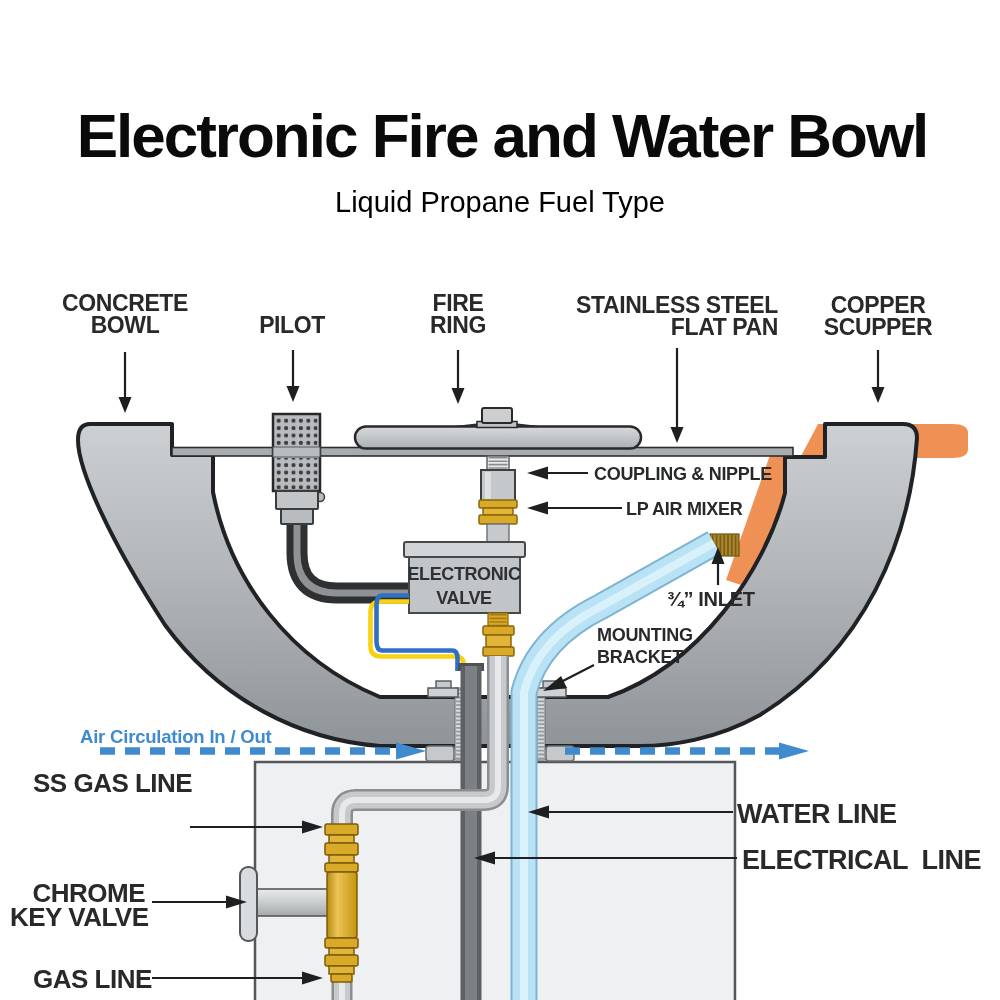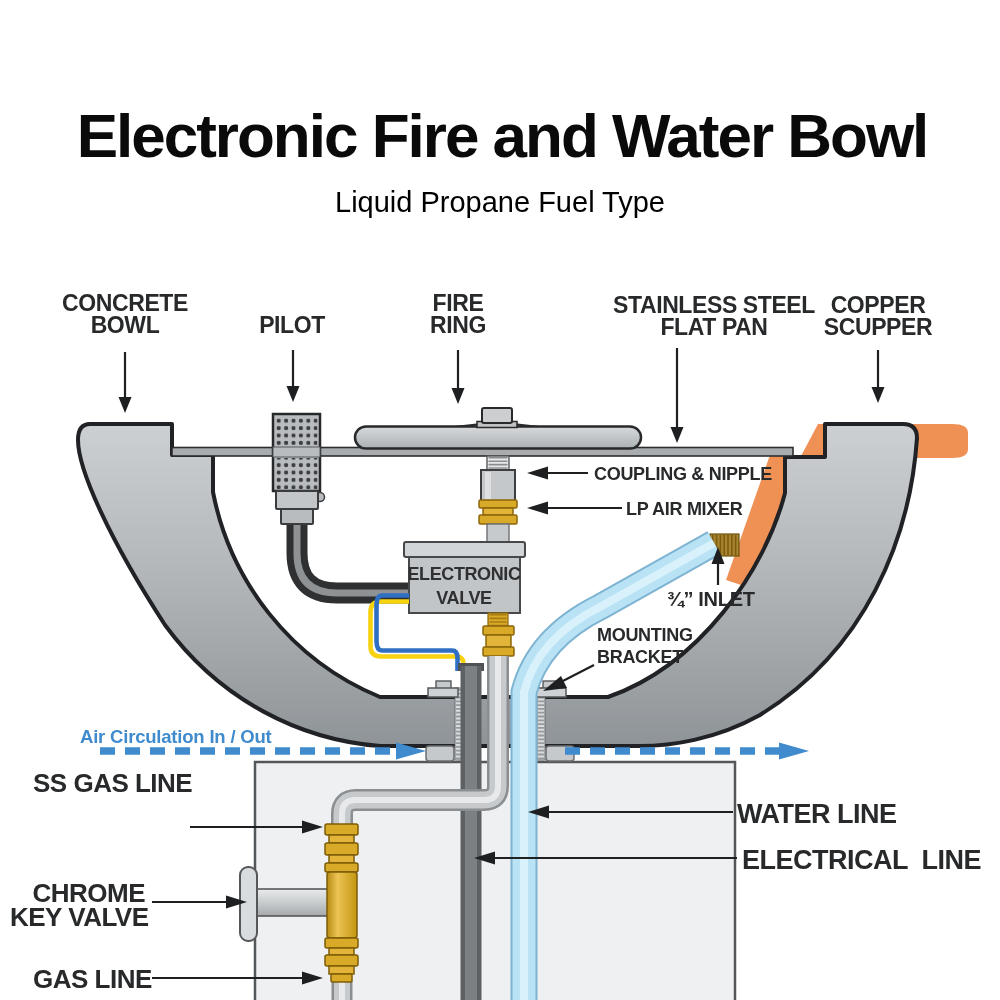--- a/index.html
+++ b/index.html
@@ -210,21 +210,21 @@
 
   <div class="txt toplbl" style="left:125px;top:292px;">
     <div>CONCRETE</div>
     <div>BOWL</div>
   </div>
   <div class="txt toplbl" style="left:292px;top:314px;">PILOT</div>
   <div class="txt toplbl" style="left:458px;top:292px;">
     <div>FIRE</div>
     <div>RING</div>
   </div>
-  <div class="txt toplbl" style="left:714px;top:294px;">
+  <div class="txt toplbl" style="left:677px;top:294px;text-align:right;">
     <div>STAINLESS STEEL</div>
     <div>FLAT PAN</div>
   </div>
   <div class="txt toplbl" style="left:878px;top:294px;">
     <div>COPPER</div>
     <div>SCUPPER</div>
   </div>
 
   <div class="txt midlbl" style="left:594px;top:464px;">COUPLING &amp; NIPPLE</div>
   <div class="txt midlbl" style="left:626px;top:499px;">LP AIR MIXER</div>

